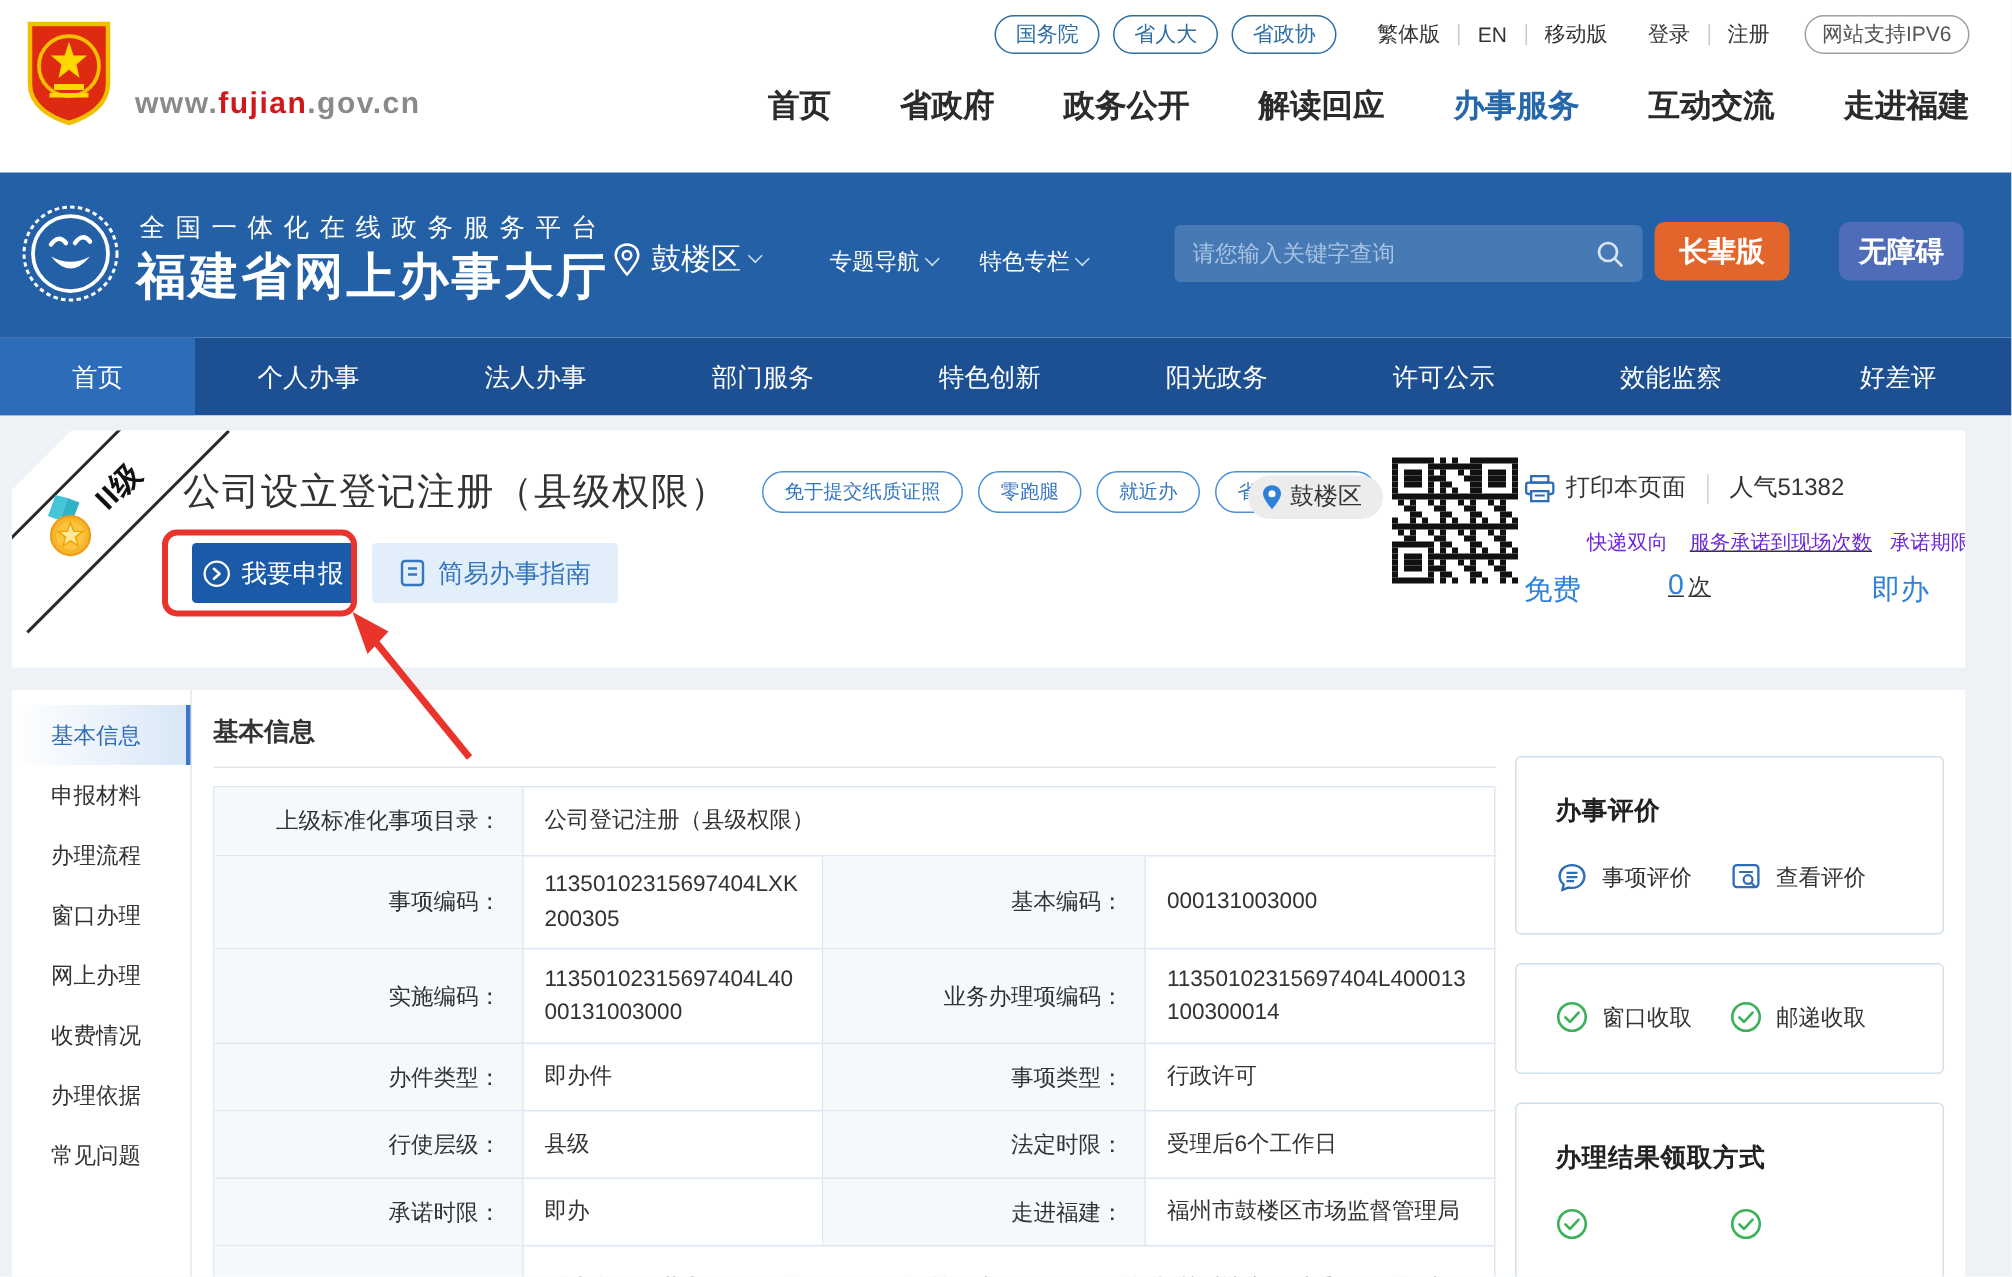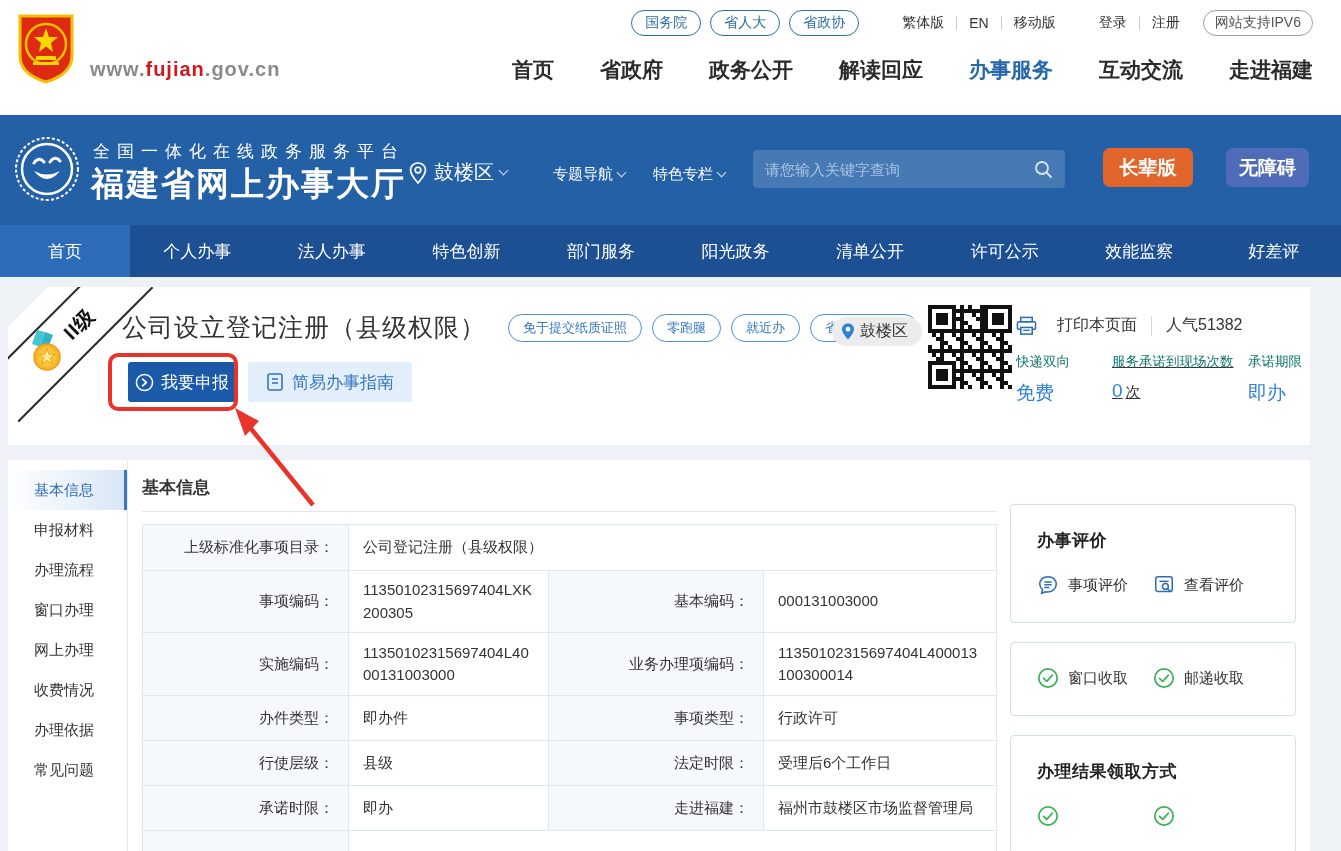--- a/index.html
+++ b/index.html
@@ -12,37 +12,37 @@
   .org-name { position:absolute; left:88px; top:16px; font-family:"DejaVu Serif", serif;
               font-weight:bold; font-size:31px; color:#d0181c; letter-spacing:3px; }
   .site-url { position:absolute; left:90px; top:58px; font-size:20px; font-weight:bold; letter-spacing:1px; }
   .url-gray { color:#8a8a8a; } .url-red { color:#d0181c; }
 
   .top-links { position:absolute; top:10px; right:28px; display:flex; align-items:center; gap:9px; font-size:14px; color:#333; }
   .pill-link { border:1px solid #2e6da4; color:#2e6da4; border-radius:999px; padding:3px 13px; cursor:pointer; }
   .ipv6-pill { border:1px solid #9aa0a6; color:#555; border-radius:999px; padding:3px 11px; margin-left:14px; }
   .vdiv { width:1px; height:14px; background:#c9c9c9; margin:0 3px; }
   .plain-link { cursor:pointer; }
-  .gap-l { margin-left:34px; }
+  .gap-l { margin-left:18px; }
 
   .gov-nav { position:absolute; top:56px; right:28px; display:flex; gap:46px; font-size:21px; font-weight:bold; color:#2b2b2b; }
   .gov-nav .g-item { cursor:pointer; }
   .gov-nav .g-item.active { color:#2667a9; }
 
   
   .banner { position:relative; height:110px; background:#2460a6; color:#fff; }
   .smiley { position:absolute; left:14px; top:21px; }
   .platform-line { position:absolute; left:93px; top:25px; font-size:17px; letter-spacing:7px; }
   .hall-title { position:absolute; left:91px; top:47px; font-size:33px; font-weight:bold; letter-spacing:2px; }
   .district-sel { position:absolute; left:408px; top:44px; display:flex; align-items:center; gap:6px; font-size:20px; cursor:pointer; }
   .banner-menu { position:absolute; top:50px; display:flex; align-items:center; gap:5px; font-size:15px; cursor:pointer; }
   .menu-1 { left:553px; } .menu-2 { left:653px; }
   .caret { width:7px; height:7px; border-right:1.5px solid #cfe0f2; border-bottom:1.5px solid #cfe0f2;
            transform:rotate(45deg); margin-top:-4px; }
-  .search-box { position:absolute; left:753px; top:35px; width:312px; height:38px;
+  .search-box { position:absolute; left:783px; top:35px; width:312px; height:38px;
                 background:rgba(255,255,255,.16); border-radius:4px; display:flex; align-items:center; padding:0 12px; }
   .search-box input { flex:1; background:transparent; border:none; outline:none; color:#fff; font-size:15px;
                       font-family:"Liberation Sans", sans-serif; }
   .search-box input::placeholder { color:#a9c4e3; }
   .btn-elder { position:absolute; left:1103px; top:33px; width:90px; height:39px; background:#e2662c; border:none;
                border-radius:7px; color:#fff; font-size:19px; font-weight:bold; cursor:pointer; font-family:inherit; }
   .btn-access { position:absolute; left:1226px; top:33px; width:83px; height:39px; background:#4f6cb8; border:none;
                 border-radius:7px; color:#fff; font-size:19px; font-weight:bold; cursor:pointer; font-family:inherit; }
 
   
@@ -74,27 +74,27 @@
 
   .district-tag { position:absolute; left:824px; top:30px; height:29px; background:#ececec; border-radius:15px;
                   display:flex; align-items:center; gap:4px; padding:0 14px 0 8px; font-size:16px; color:#333; }
 
   .qr { position:absolute; left:920px; top:18px; width:84px; height:84px; display:grid;
         grid-template-columns:repeat(21,1fr); grid-template-rows:repeat(21,1fr); background:#fff; }
   .qr i { background:#111; }
   .qr-caption { position:absolute; left:902px; top:106px; width:120px; text-align:center; font-size:13px; color:#444; line-height:1.55; }
 
   .print-row { position:absolute; left:1008px; top:28px; display:flex; align-items:center; gap:10px; font-size:16px; color:#333; }
-  .print-btn { display:flex; align-items:center; gap:20px; cursor:pointer; }
+  .print-btn { display:flex; align-items:center; gap:7px; cursor:pointer; }
   .meta-div { width:1px; height:20px; background:#d4d4d4; margin:0 4px; }
 
   .stats { position:absolute; left:1008px; top:66px; display:flex; }
   .stat-col { display:flex; flex-direction:column; gap:9px; }
   .stat-c1 { width:96px; } .stat-c2 { width:136px;text-decoration:underline; } .stat-c3 { width:66px; }
-  .stat-label { font-size:13.5px; color:#0f766e; white-space:nowrap; }
+  .stat-label { font-size:13.5px; color:#6d28d9; white-space:nowrap;text-align:right; }
   .stat-value { font-size:19px; color:#2f81d8; }
   .stat-suffix { font-size:15px; color:#333; margin-left:3px; }
 
   
   .anno-box { position:absolute; left:108px; top:76px; width:130px; height:58px; border:4px solid #e8342b;
               border-radius:10px; z-index:6; pointer-events:none; }
   .anno-arrow { position:absolute; left:228px; top:128px; z-index:6; pointer-events:none; }
 
   
   .body-card { position:relative; margin-top:15px; background:#fff; height:400px; overflow:hidden; }
@@ -197,24 +197,23 @@
   </div>
 
   <button class="btn-elder">长辈版</button>
   <button class="btn-access">无障碍</button>
 </div>
 
 <nav class="service-nav">
   <span class="s-item active">首页</span>
   <span class="s-item">个人办事</span>
   <span class="s-item">法人办事</span>
+  <span class="s-item">部门服务</span>
   <span class="s-item">特色创新</span>
-  <span class="s-item">部门服务</span>
   <span class="s-item">阳光政务</span>
-  <span class="s-item">清单公开</span>
   <span class="s-item">许可公示</span>
   <span class="s-item">效能监察</span>
   <span class="s-item">好差评</span>
 </nav>
 
 <div class="content">
 
   <section class="title-card">
     <div class="ribbon-band">
       <span>II级</span>

